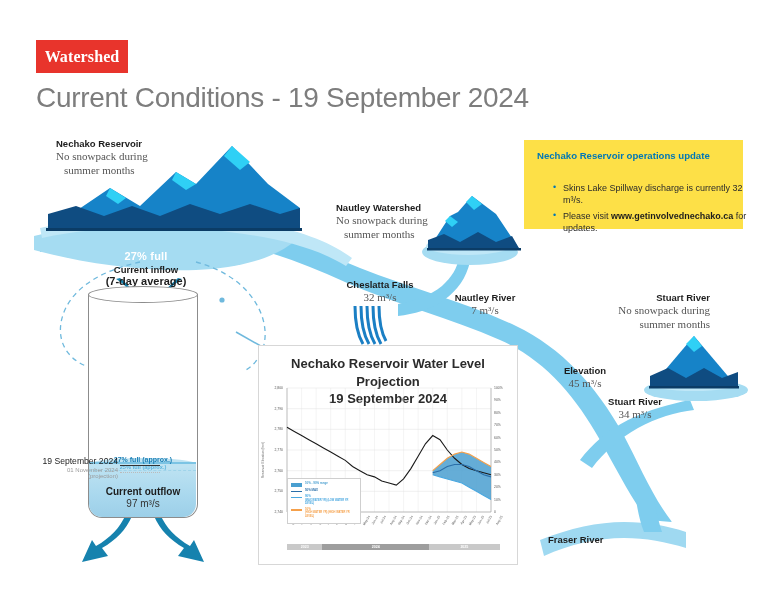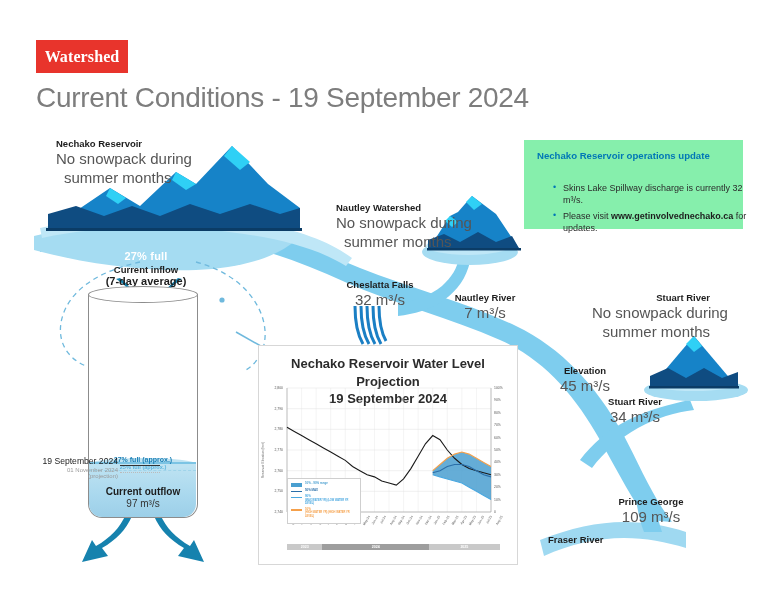--- a/index.html
+++ b/index.html
@@ -27,28 +27,28 @@
   
   .page-title{
     position:absolute;left:36px;top:82px;
     font-size:28px;color:#7d7d7d;font-weight:300;
     letter-spacing:-.3px;white-space:nowrap;
   }
 
   
   .lbl{position:absolute;line-height:1.25;}
   .lbl .t1{font-size:9.5px;font-weight:bold;color:#1d1d1d;white-space:nowrap;}
-  .lbl .t2{font-size:15px;color:#555;white-space:nowrap;}
+  .lbl .t2{font-size:11px;color:#555;white-space:nowrap;font-family:Liberation Serif, serif;}
   .lbl.ctr{text-align:center;}
   .lbl.rgt{text-align:right;}
 
   
   .infobox{
     position:absolute;left:524px;top:140px;width:219px;height:89px;
-    background:#86efac;
+    background:#fde047;
   }
   .infobox .hd{
     position:absolute;left:13px;top:10px;
     font-size:9.6px;font-weight:bold;color:#0077b6;white-space:nowrap;
   }
   .infobox ul{margin:16px;padding:0;list-style:none;position:absolute;left:13px;top:26px;width:196px;}
   .infobox li{
     position:relative;padding-left:10px;font-size:9px;color:#2b2b2b;
     line-height:1.35;margin-bottom:4px;
   }
@@ -328,24 +328,20 @@
   <div class="lbl ctr" style="left:548px;top:365px;width:74px;">
     <div class="t1">Elevation</div>
     <div class="t2">45 m³/s</div>
   </div>
 
   <div class="lbl ctr" style="left:596px;top:396px;width:78px;">
     <div class="t1">Stuart River</div>
     <div class="t2">34 m³/s</div>
   </div>
 
-  <div class="lbl ctr" style="left:608px;top:496px;width:86px;">
-    <div class="t1">Prince George</div>
-    <div class="t2">109 m³/s</div>
-  </div>
 
   <div class="lbl" style="left:548px;top:534px;">
     <div class="t1">Fraser River</div>
   </div>
 
   <div class="inflow-lbl">
     <div class="i0">27% full</div>
     <div class="i1">Current inflow</div>
     <div class="i2">(7-day average)</div>
     <div class="i3">35 m³/s</div>

